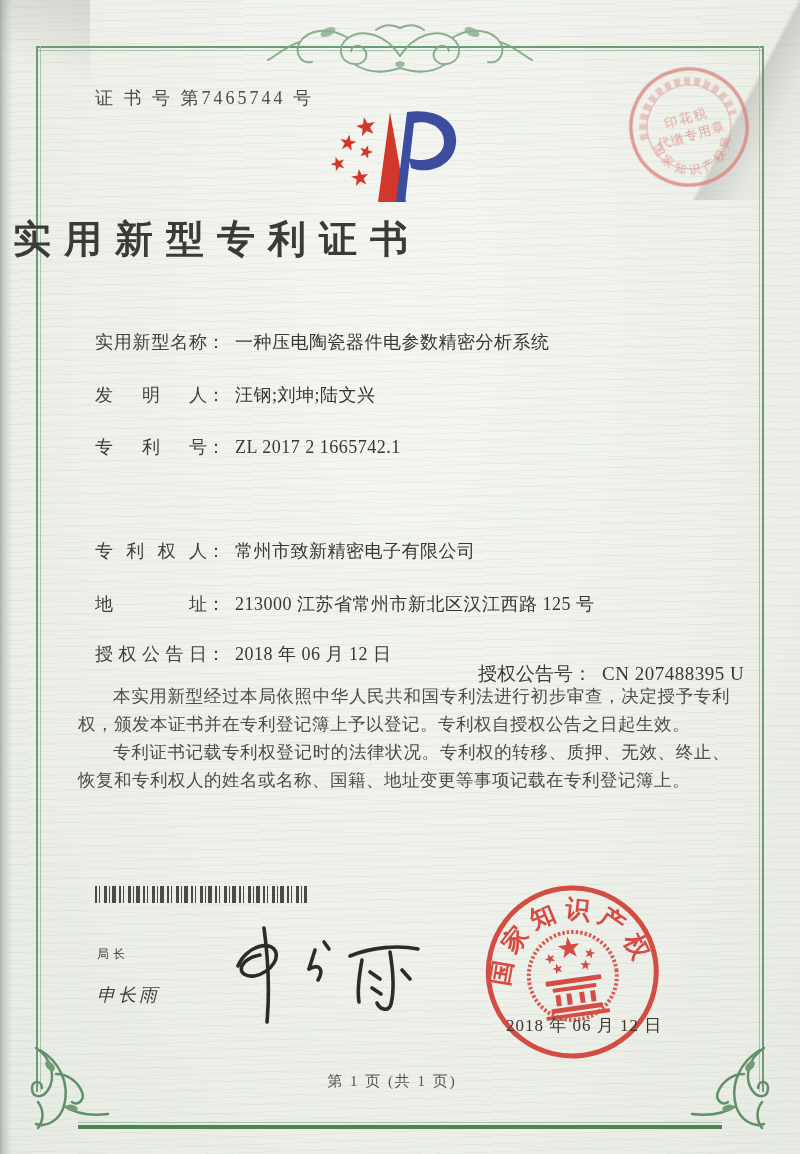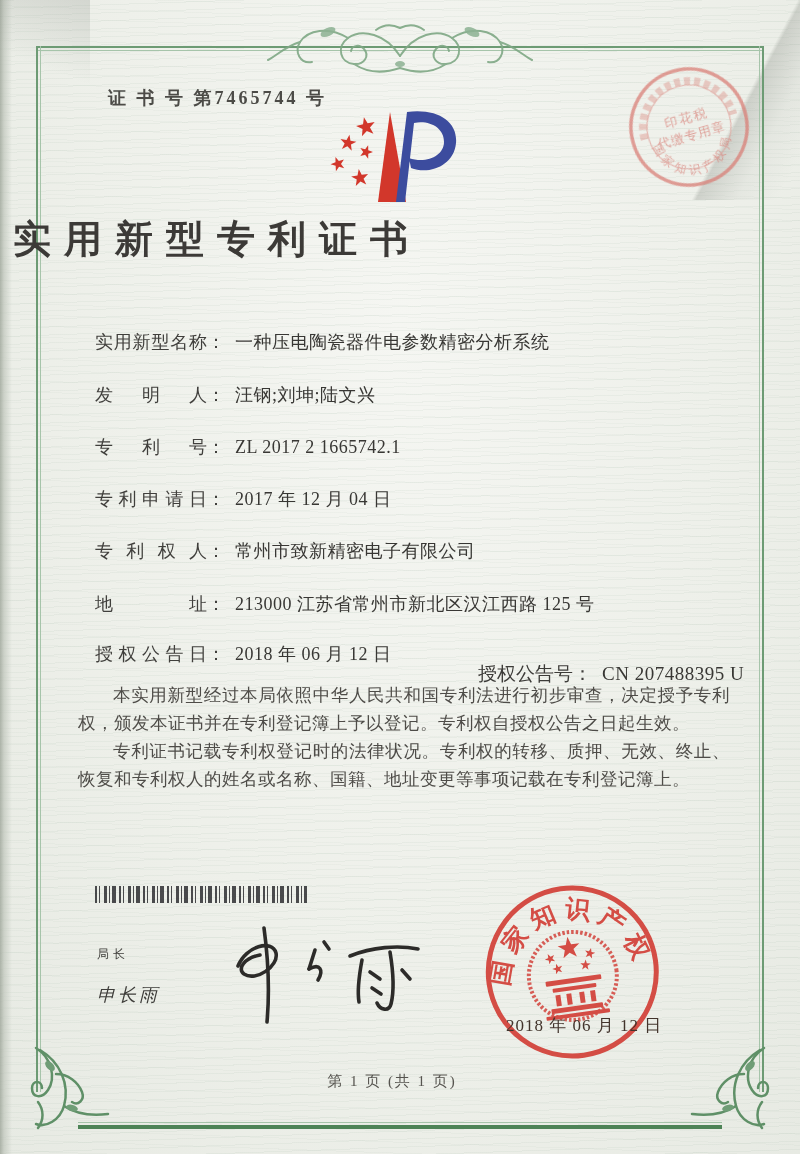--- a/index.html
+++ b/index.html
@@ -28,33 +28,33 @@
     background:linear-gradient(90deg,#6d9b74 0 2px,rgba(0,0,0,0) 2px 4px,#a6c4aa 4px 5px);}
   .frame-right{position:absolute;right:36px;top:46px;height:1046px;width:5px;
     background:linear-gradient(270deg,#6d9b74 0 2px,rgba(0,0,0,0) 2px 4px,#a6c4aa 4px 5px);}
   .frame-bottom{position:absolute;left:78px;right:78px;top:1122px;height:7px;
     background:linear-gradient(180deg,#a6c4aa 0 1px,rgba(0,0,0,0) 1px 3px,#4d8356 3px 7px);}
   .ornament-top{position:absolute;left:266px;top:16px;width:268px;height:62px;}
   .corner{position:absolute;width:86px;height:88px;}
   .corner.bl{left:26px;top:1044px;}
   .corner.br{right:26px;top:1044px;transform:scaleX(-1);}
   
-  .cert-no{position:absolute;left:108px;top:86px;font-size:18px;letter-spacing:3px;color:#4c4b47;font-weight:bold;}
+  .cert-no{position:absolute;left:95px;top:86px;font-size:18px;letter-spacing:3px;color:#4c4b47;}
   .logo{position:absolute;left:330px;top:110px;width:142px;height:97px;}
   .title{position:absolute;left:0;right:0;top:214px;text-align:left;
     font-size:38px;font-weight:700;letter-spacing:13px;text-indent:13px;color:#3c3a37;}
   
   .field{position:absolute;left:95px;font-size:18px;color:#3c3b38;white-space:nowrap;}
   .flabel{display:inline-block;width:112px;text-align:justify;text-align-last:justify;color:#403f3c;vertical-align:top;}
   .fcolon{display:inline-block;margin-right:10px;color:#403f3c;}
   .fvalue{letter-spacing:.5px;color:#383734;}
   .grant-no{position:absolute;left:478px;font-size:19px;color:#3c3b38;white-space:nowrap;margin-top:19px;}
   
   .body-text{position:absolute;left:78px;width:652px;top:682px;
-    font-size:17.5px;line-height:28px;color:#4e4c48;text-align:justify;letter-spacing:.5px;font-family:Liberation Mono, monospace;}
+    font-size:17.5px;line-height:28px;color:#4e4c48;text-align:justify;letter-spacing:.5px;}
   .body-text p{margin:0;text-indent:2em;}
   
   .barcode{position:absolute;left:95px;top:886px;width:212px;height:17px;opacity:.82;
     background:repeating-linear-gradient(90deg,
       #26262a 0 2px,rgba(0,0,0,0) 2px 4px,
       #26262a 4px 5px,rgba(0,0,0,0) 5px 9px,
       #26262a 9px 12px,rgba(0,0,0,0) 12px 14px,
       #26262a 14px 15px,rgba(0,0,0,0) 15px 17px,
       #26262a 17px 21px,rgba(0,0,0,0) 21px 24px);}
   .signer-title{position:absolute;left:97px;top:946px;font-size:12px;letter-spacing:4px;color:#3e3d3a;}
@@ -147,23 +147,20 @@
   <div class="title">实用新型专利证书</div>
 
   <div class="field" style="top:383px">
     <span class="flabel">发明人</span><span class="fcolon">：</span><span class="fvalue">汪钢;刘坤;陆文兴</span>
   </div>
   <div class="field" style="top:330px">
     <span class="flabel">实用新型名称</span><span class="fcolon">：</span><span class="fvalue">一种压电陶瓷器件电参数精密分析系统</span>
   </div>
   <div class="field" style="top:435px">
     <span class="flabel">专利号</span><span class="fcolon">：</span><span class="fvalue">ZL 2017 2 1665742.1</span>
-  </div>
-  <div class="field" style="top:487px">
-    <span class="flabel">专利申请日</span><span class="fcolon">：</span><span class="fvalue">2017 年 12 月 04 日</span>
   </div>
   <div class="field" style="top:539px">
     <span class="flabel">专利权人</span><span class="fcolon">：</span><span class="fvalue">常州市致新精密电子有限公司</span>
   </div>
   <div class="field" style="top:592px">
     <span class="flabel">地址</span><span class="fcolon">：</span><span class="fvalue">213000 江苏省常州市新北区汉江西路 125 号</span>
   </div>
   <div class="field" style="top:642px">
     <span class="flabel">授权公告日</span><span class="fcolon">：</span><span class="fvalue">2018 年 06 月 12 日</span>
   </div>

